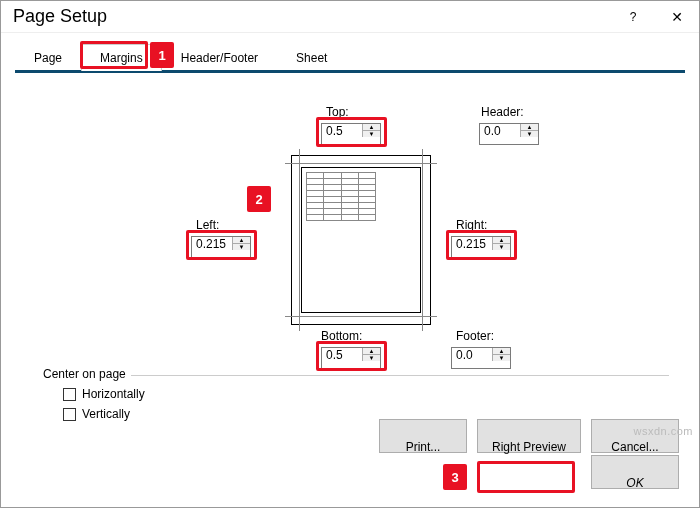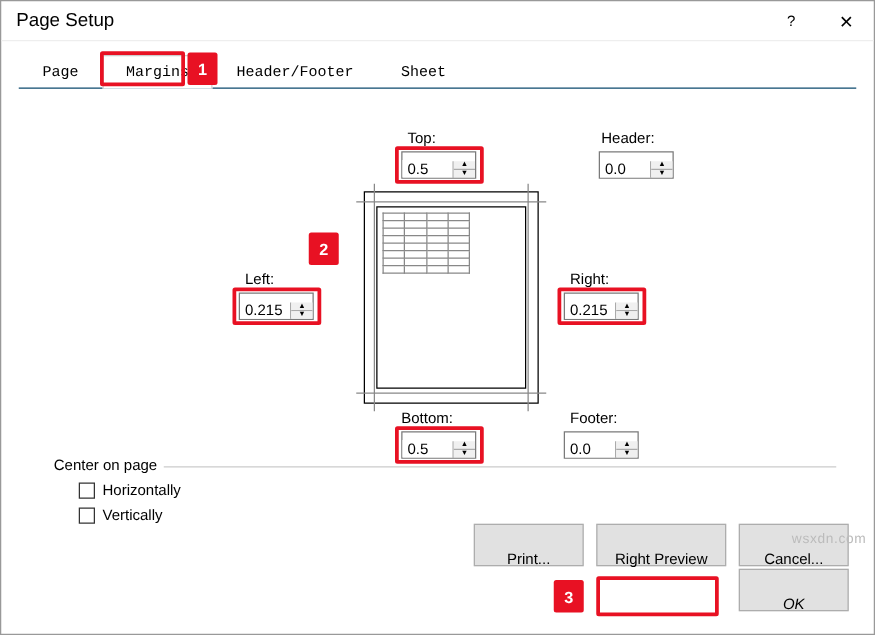--- a/index.html
+++ b/index.html
@@ -1,27 +1,27 @@
 <!DOCTYPE html>
 <html><head>
 <meta charset="utf-8">
 <style>
   * { box-sizing: border-box; }
   body { margin:0; font-family:"Segoe UI",Tahoma,sans-serif; font-size:12px; background:#fff; color:#000; }
   .dialog { width:700px; height:508px; border:1px solid #999; position:relative; background:#fff; }
   .titlebar { height:32px; display:flex; align-items:center; padding:0 0 0 12px; border-bottom:1px solid #eee; }
-  .titlebar .title { flex:1; font-size:15px; }
+  .titlebar .title { flex:1; font-size:18px; }
   .titlebar .btn { width:44px; height:32px; display:flex; align-items:center; justify-content:center; font-size:12px; font-family:inherit; }
   .titlebar .close { font-size:14px; }
-  .tabs { display:flex; margin:10px 14px 0 14px; border-bottom:1px solid #0c4a6e;font-family:Liberation Mono, monospace; }
+  .tabs { display:flex; margin:10px 14px 0 14px; border-bottom:3px solid #0c4a6e; }
   .tab { padding:6px 18px; border:1px solid transparent; border-bottom:none; position:relative; top:1px; cursor:default; }
   .tab.active { border-color:#ccc; background:#fff; }
   .content { position:relative; height:360px; }
   .lbl { position:absolute; font-size:12px; }
-  .numbox { position:absolute; display:flex; align-items:flex-end; border:1px solid #7a7a7a; height:22px; width:60px; background:#fff; }
+  .numbox { position:absolute; display:flex; align-items:flex-start; border:1px solid #7a7a7a; height:22px; width:60px; background:#fff; }
   .numbox input { border:none; width:40px; padding:0 4px; font-family:inherit; font-size:12px; outline:none; }
   .spinners { width:18px; border-left:1px solid #aaa; display:flex; flex-direction:column; }
   .spinners div { flex:1; display:flex; align-items:center; justify-content:center; font-size:6px; background:#f0f0f0; }
   .spinners div:first-child { border-bottom:1px solid #aaa; }
   .preview { position:absolute; left:290px; top:82px; width:140px; height:170px; }
   .preview-outer { position:absolute; inset:0; border:1px solid #000; background:#fff; }
   .preview-margin { position:absolute; left:10px; right:10px; top:12px; bottom:12px; border:1px solid #000; }
   .preview-grid { position:absolute; left:4px; top:4px; width:70px; }
   .preview-grid table { border-collapse:collapse; width:100%; }
   .preview-grid td { border:1px solid #888; height:6px; }

